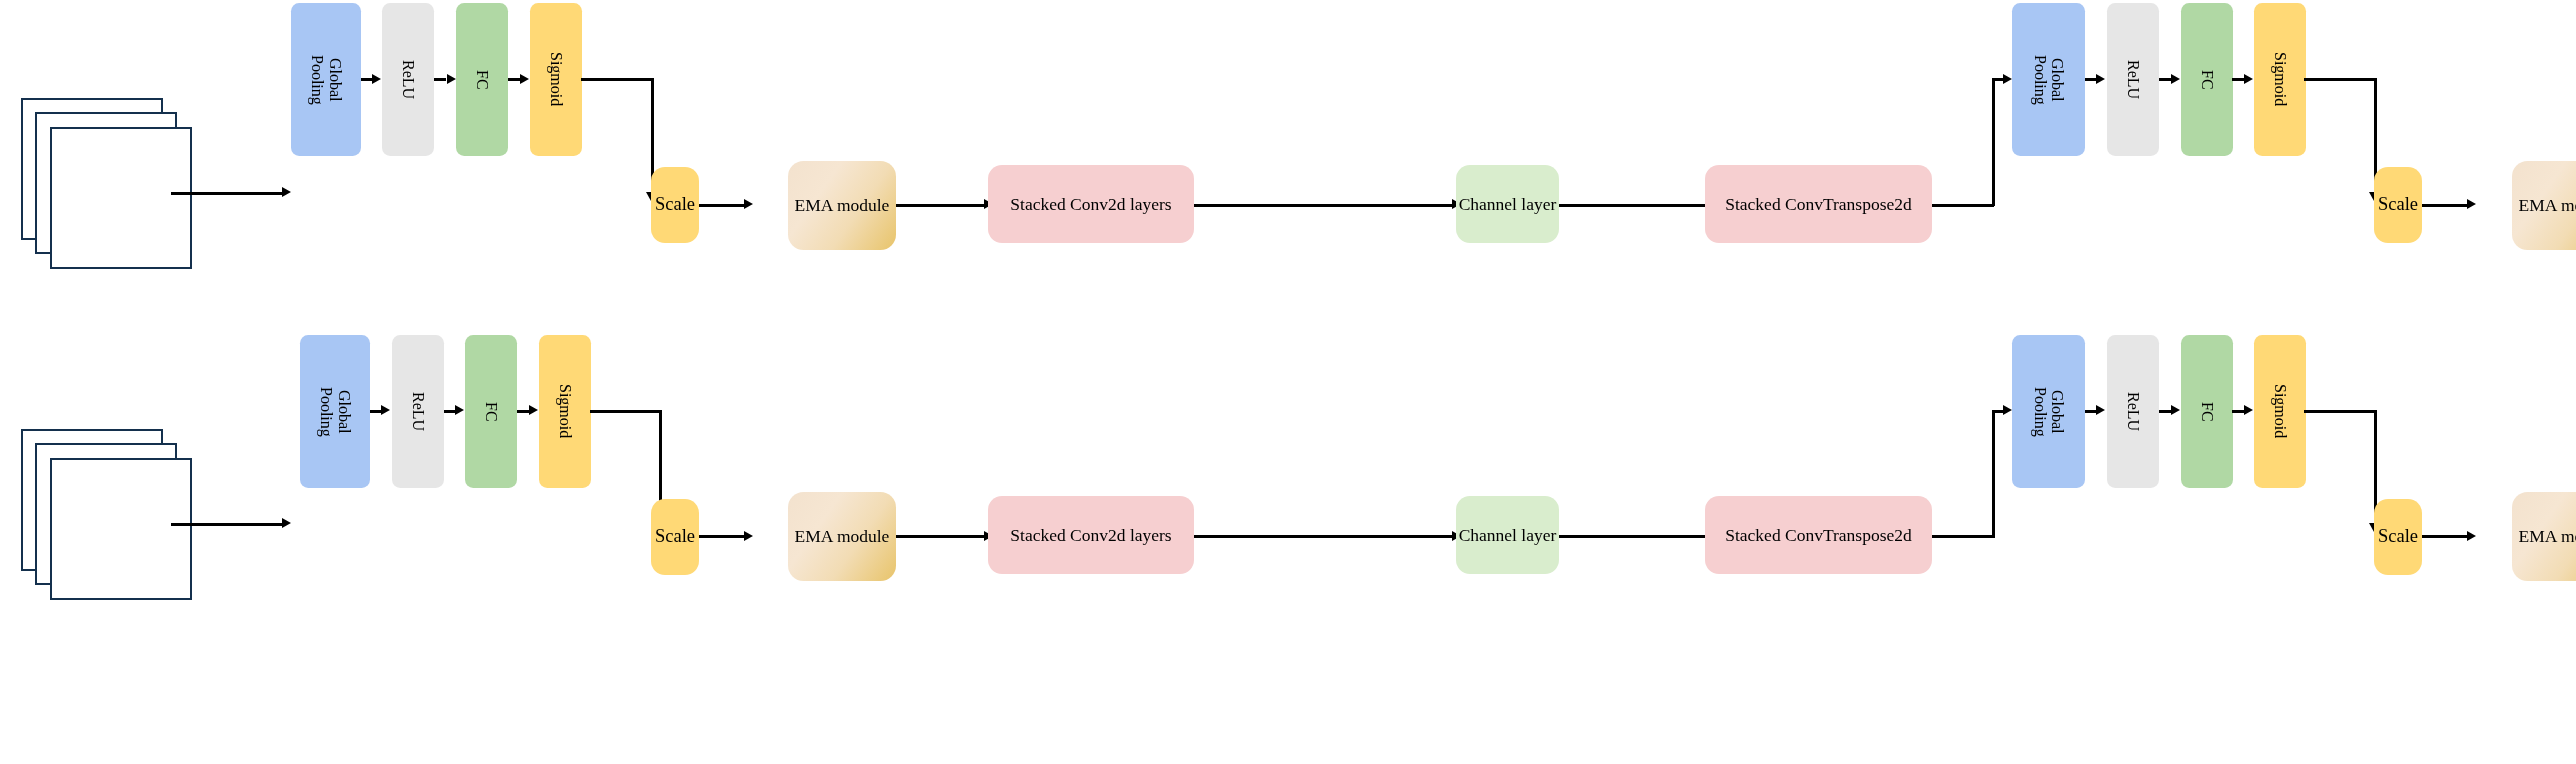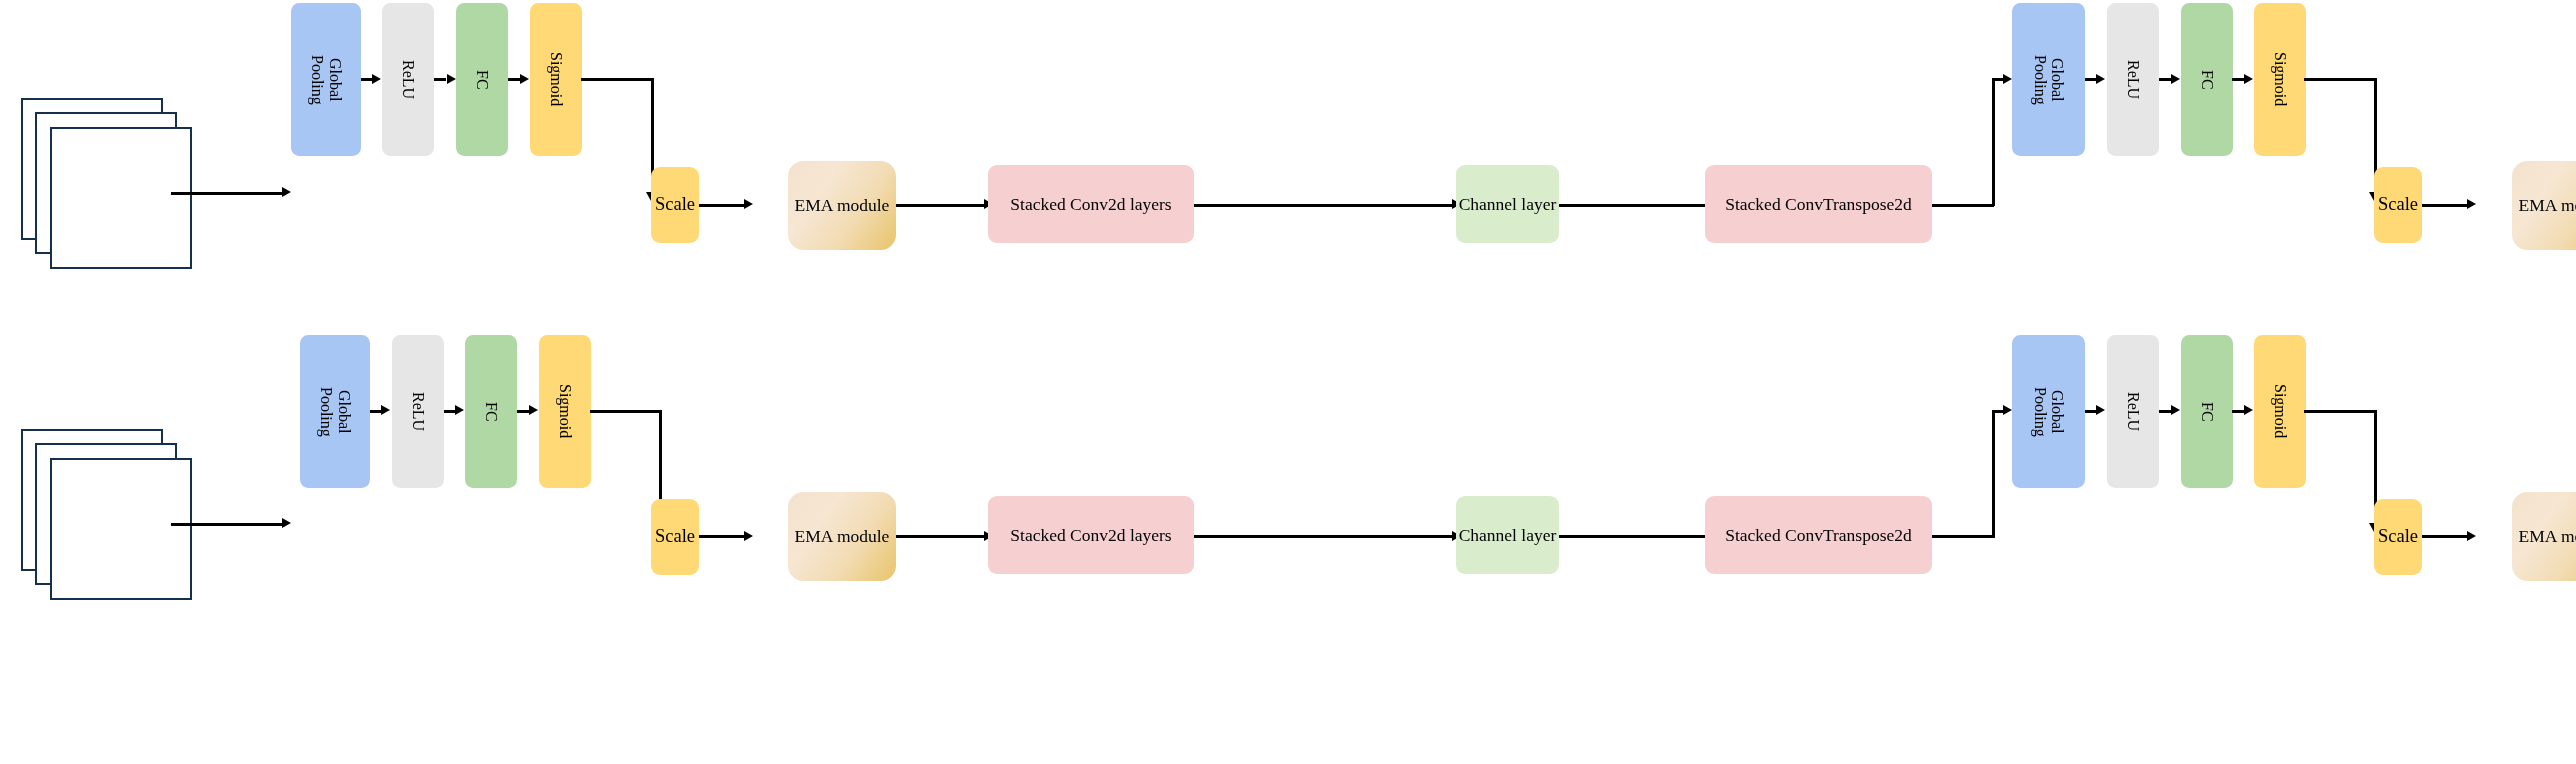--- a/index.html
+++ b/index.html
@@ -24,21 +24,21 @@
     position: absolute;
     background: #ffffff;
     border: 2.6px solid #14304d;
     box-sizing: border-box;
   }
 
   
   .box {
     position: absolute;
     box-sizing: border-box;
-    border-radius: 9px;
+    border-radius: 14px;
     display: flex;
     align-items: center;
     justify-content: center;
     text-align: center;
     color: #000000;
     line-height: 1.15;
     overflow: hidden;
   }
   .box.vert {
     writing-mode: vertical-rl;

